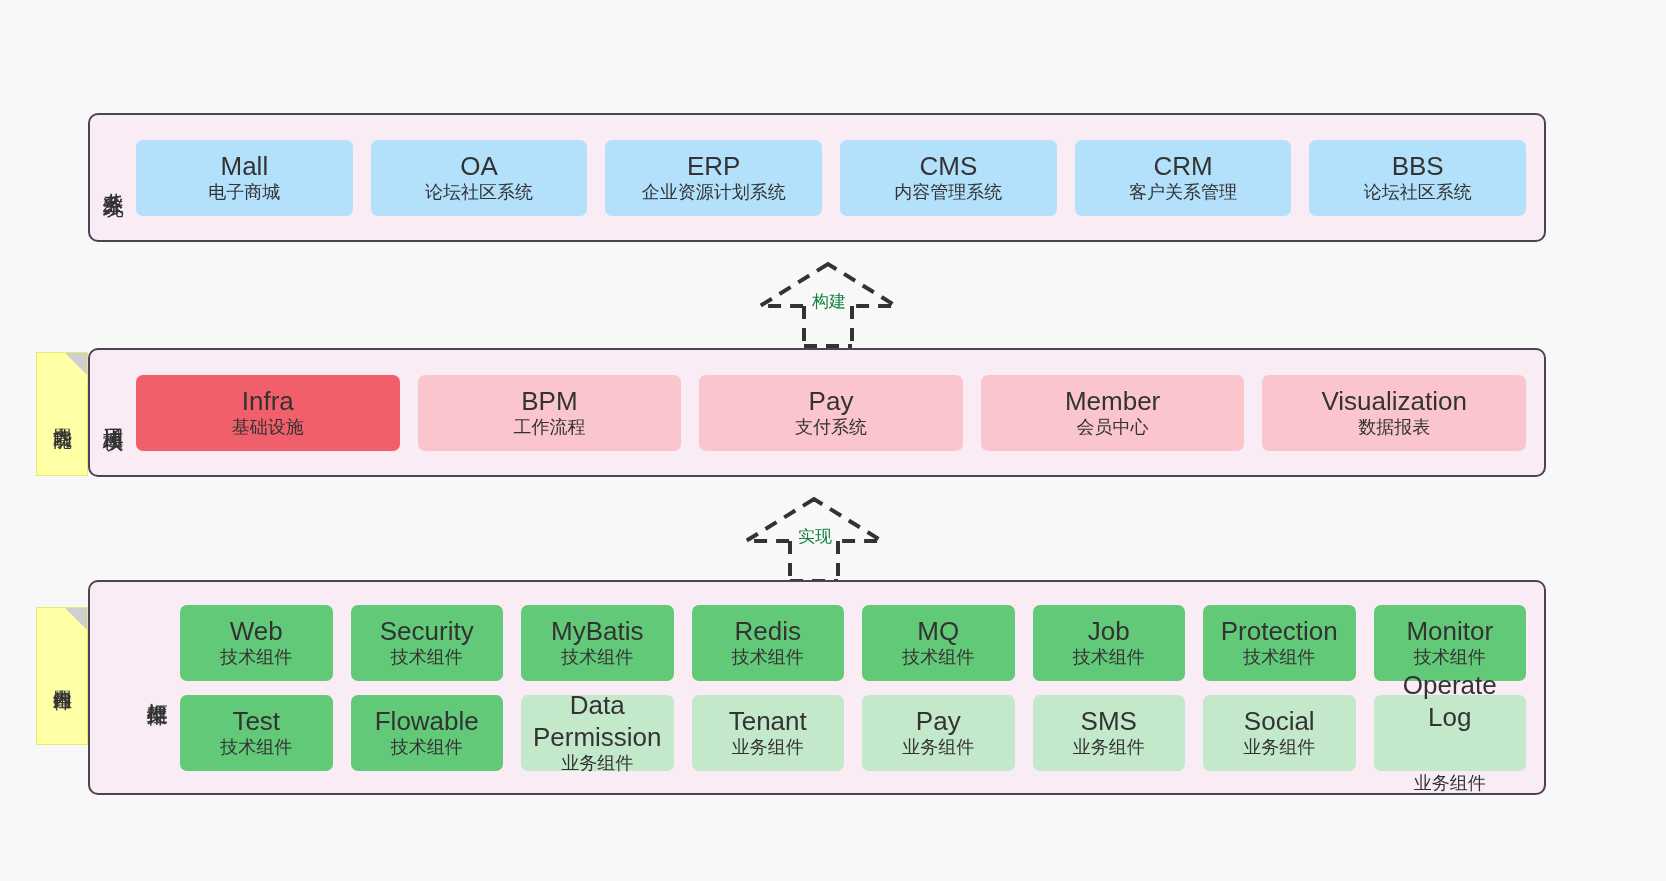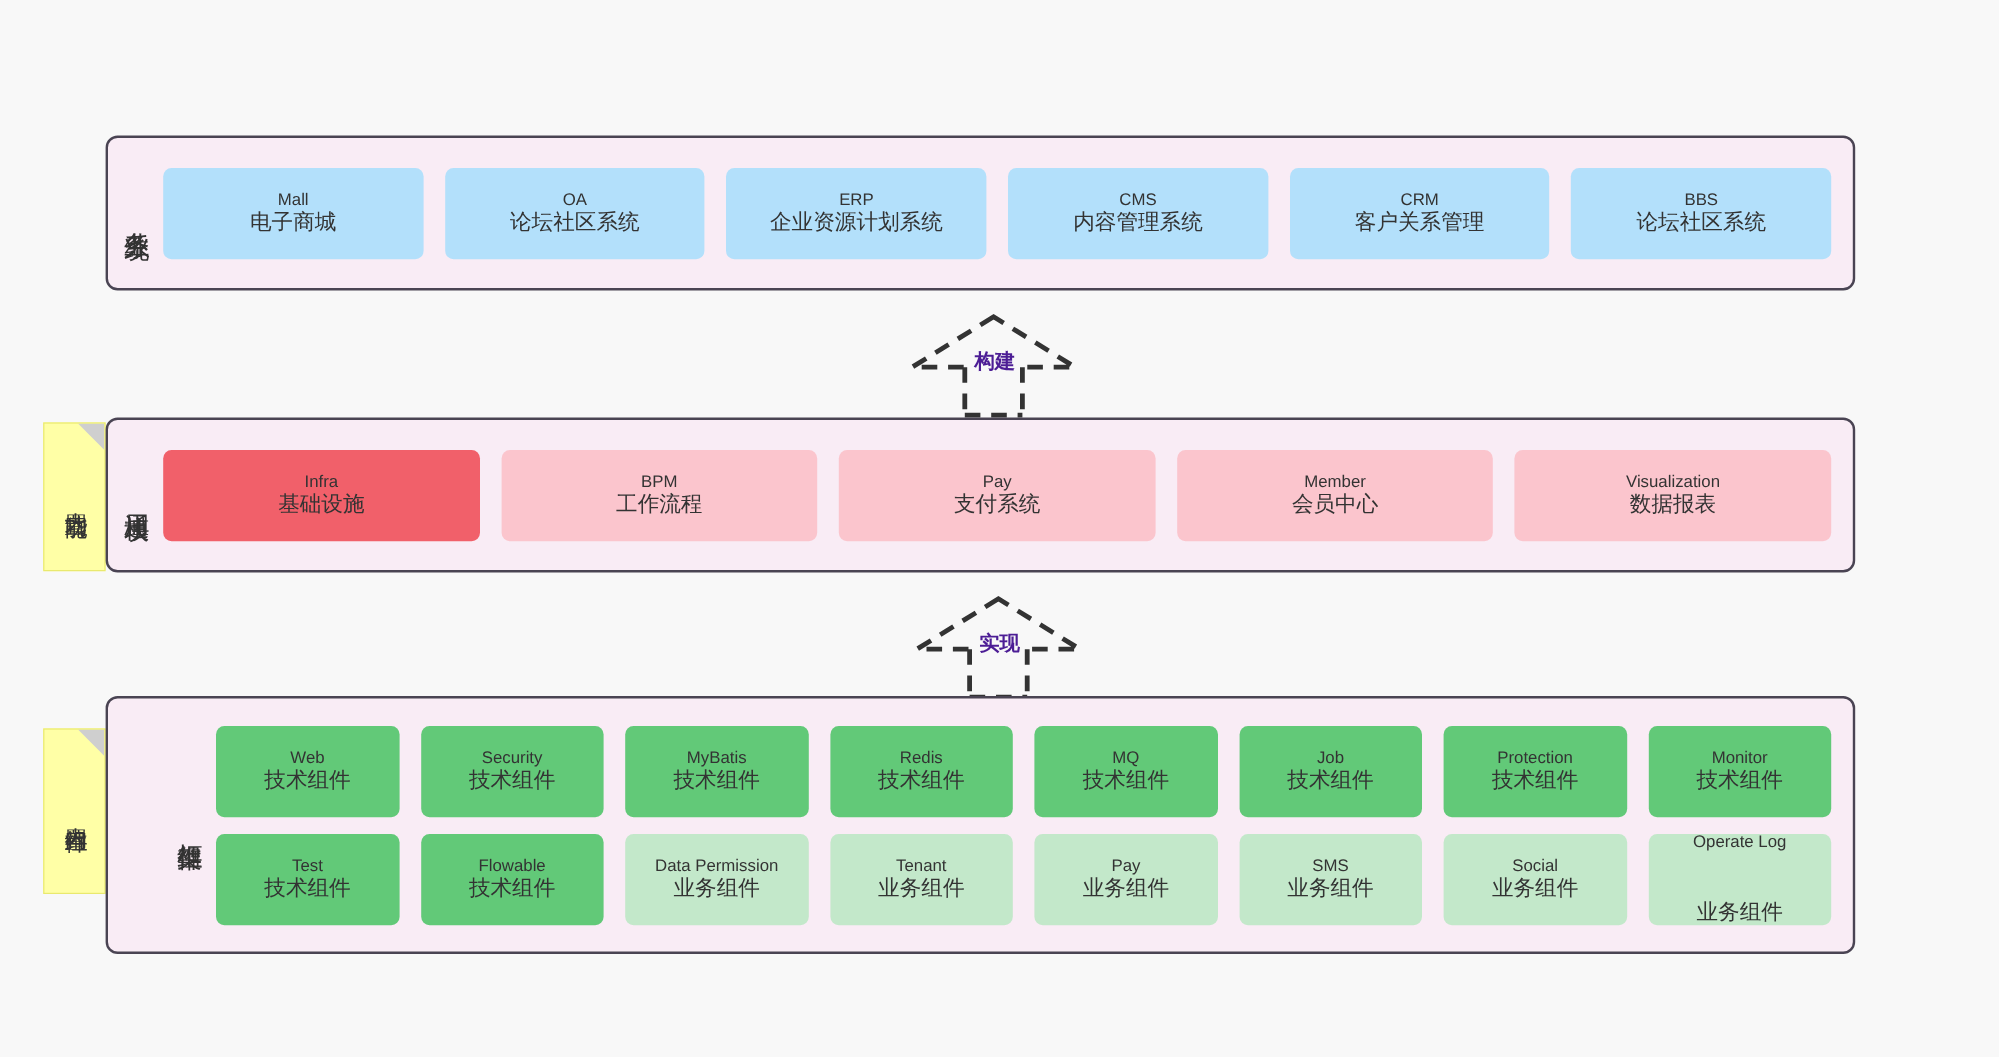--- a/index.html
+++ b/index.html
@@ -70,21 +70,21 @@
     display: flex;
     flex-direction: column;
     align-items: center;
     justify-content: center;
     text-align: center;
     line-height: 1.22;
     box-sizing: border-box;
     padding: 4px 6px;
   }
   .card .en {
-    font-size: 14px;
+    font-size: 26px;
     color: #333333;
     white-space: normal;
   }
   .card .cn {
     font-size: 18px;
     color: #333333;
   }
 
   .card.blue    { background: #b3e0fb; }
   .card.red     { background: #f1606a; }
@@ -125,26 +125,25 @@
   .connector {
     position: absolute;
   }
   .connector svg {
     display: block;
     overflow: visible;
   }
   .connector .conn-label {
     position: absolute;
     font-size: 17px;
-    color: #4c1d95;
+    color: #15803d;
     background: #f8f8f8;
     padding: 0 2px;
     white-space: nowrap;
     line-height: 1;
-    font-weight: bold;
   }
 </style>
 </head>
 <body>
 
 <div class="canvas">
 
   <div class="layer" id="layer-business" style="left:88px; top:113px; width:1458px; height:129px;">
     <div class="layer-title">业务系统</div>
     <div class="layer-body">
@@ -214,21 +213,21 @@
             <div class="cn">会员中心</div>
           </div>
           <div class="card pink" style="height: 76px;">
             <div class="en">Visualization</div>
             <div class="cn">数据报表</div>
           </div>
         </div>
     </div>
   </div>
 
-  <div class="connector" id="connector-implement" style="left:762px; top:497px; width:140px; height:86px;">
+  <div class="connector" id="connector-implement" style="left:744px; top:497px; width:140px; height:86px;">
     <svg width="140" height="86" viewBox="0 0 140 86" aria-hidden="true">
       <path d="M70 2 L2 44 L138 44 Z" fill="none" stroke="#333333" stroke-width="4" stroke-dasharray="13 9" stroke-linecap="butt"></path>
       <path d="M46 44 L46 86 M94 44 L94 86" fill="none" stroke="#333333" stroke-width="4" stroke-dasharray="13 9"></path>
       <path d="M46 84 L94 84" fill="none" stroke="#333333" stroke-width="4" stroke-dasharray="13 9"></path>
     </svg>
     <span class="conn-label" style="left:52px; top:31px;">实现</span>
   </div>
 
   <div class="note" id="note-builtin-components" style="left:36px; top:607px; width:52px; height:138px;">
     <span class="fold"></span>

